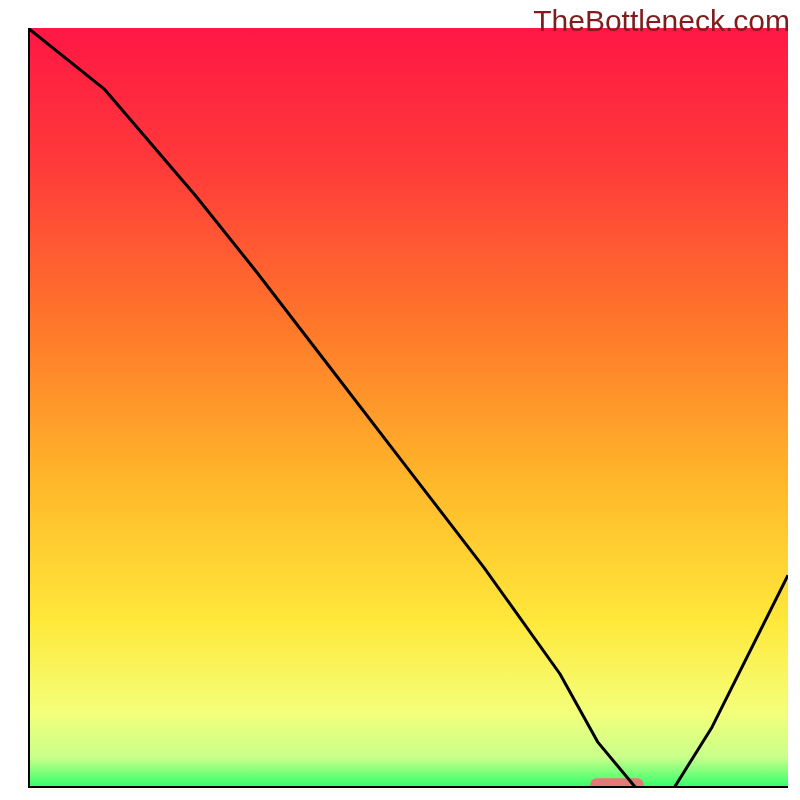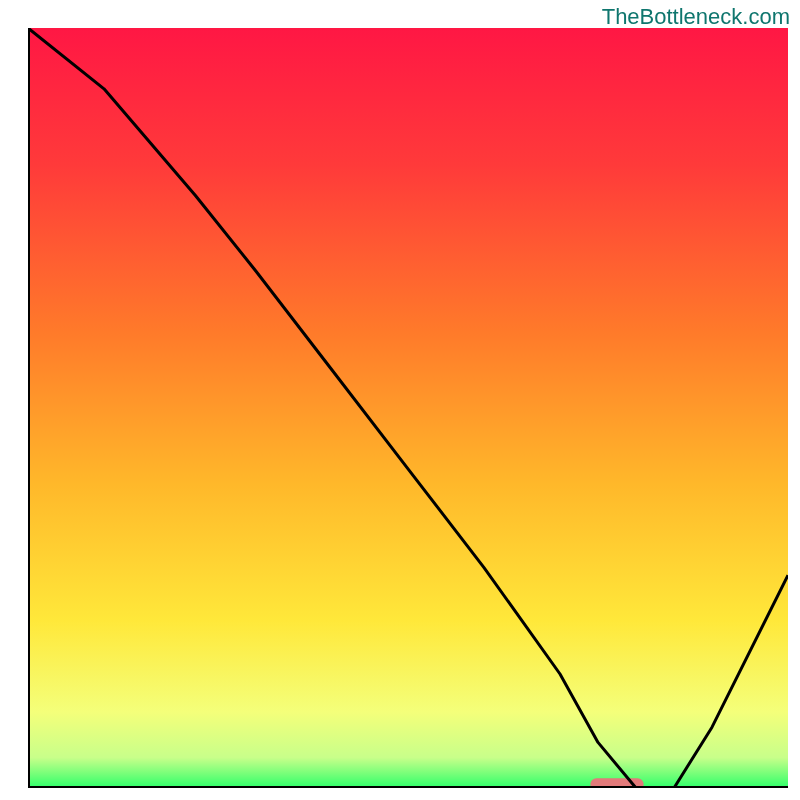--- a/index.html
+++ b/index.html
@@ -8,22 +8,22 @@
     width: 800px;
     height: 800px;
     position: relative;
     font-family: Arial, sans-serif;
     background: #fff;
   }
   .watermark {
     position: absolute;
     top: 4px;
     right: 10px;
-    color: #0f766e;
-    font-size: 22px;
+    color: #7f1d1d;
+    font-size: 30px;
     font-weight: 500;
     z-index: 10;
   }
   .chart-area {
     position: absolute;
     left: 28px;
     right: 12px;
     top: 28px;
     bottom: 12px;
   }

